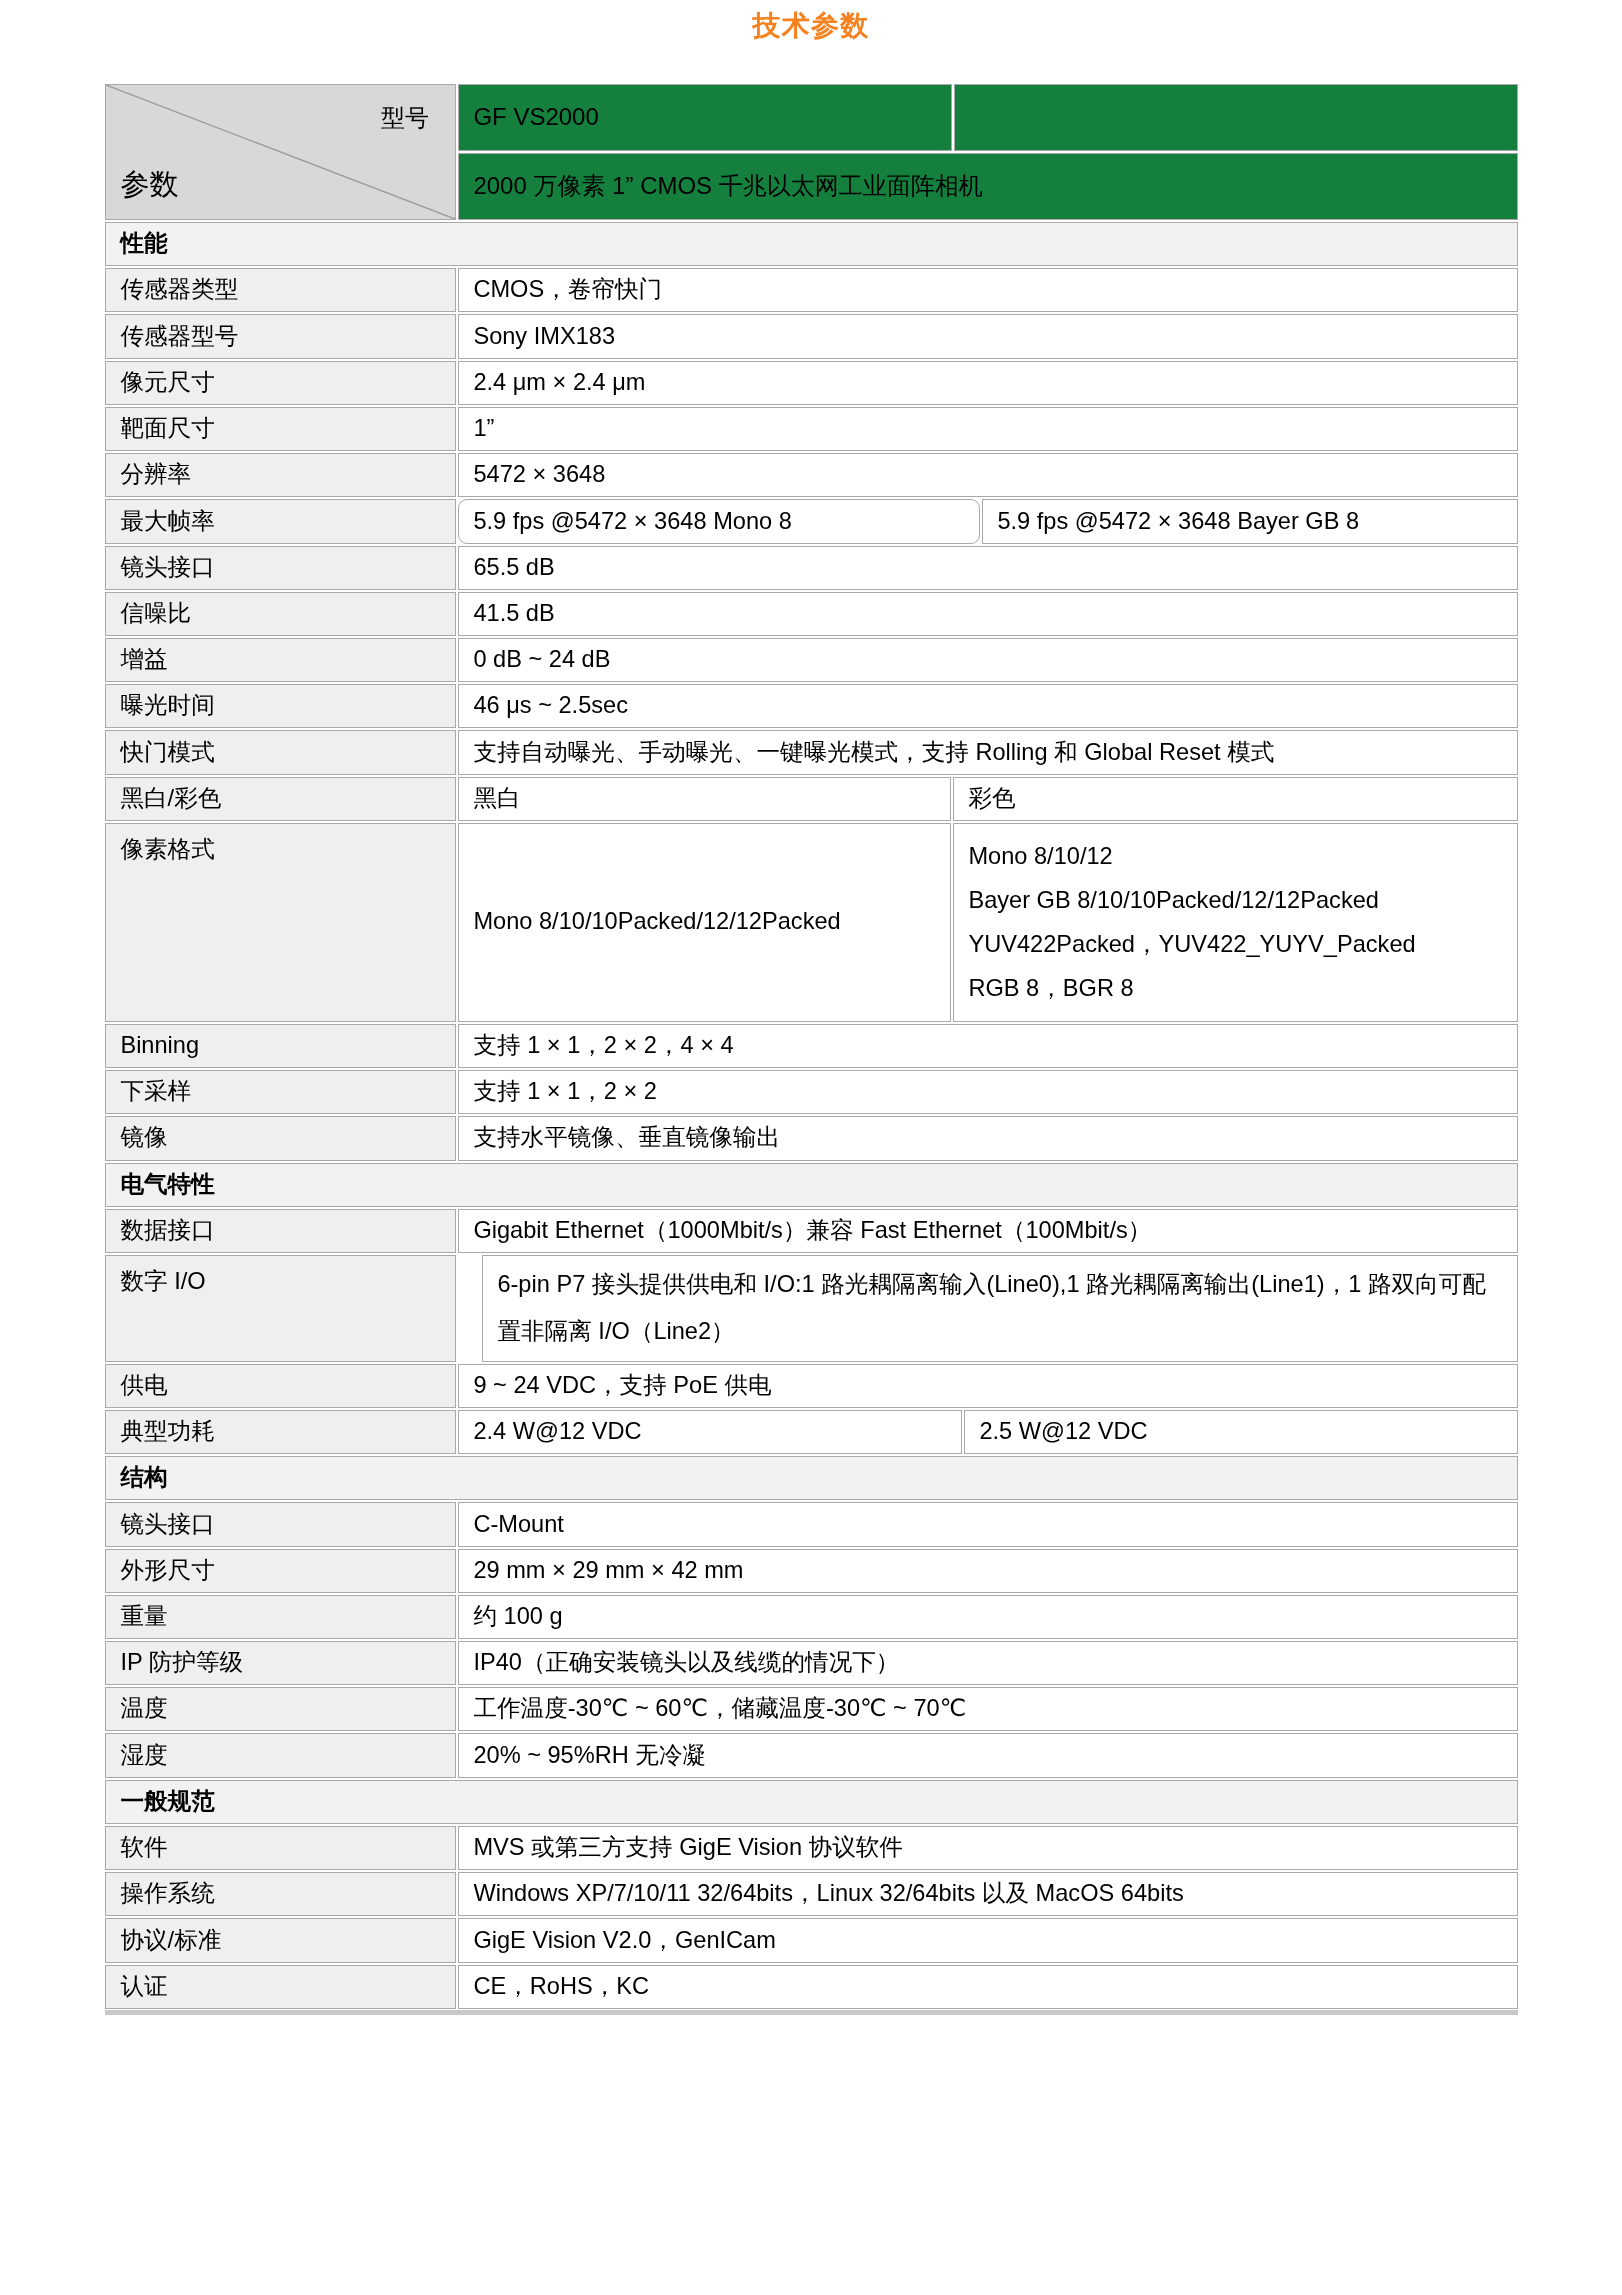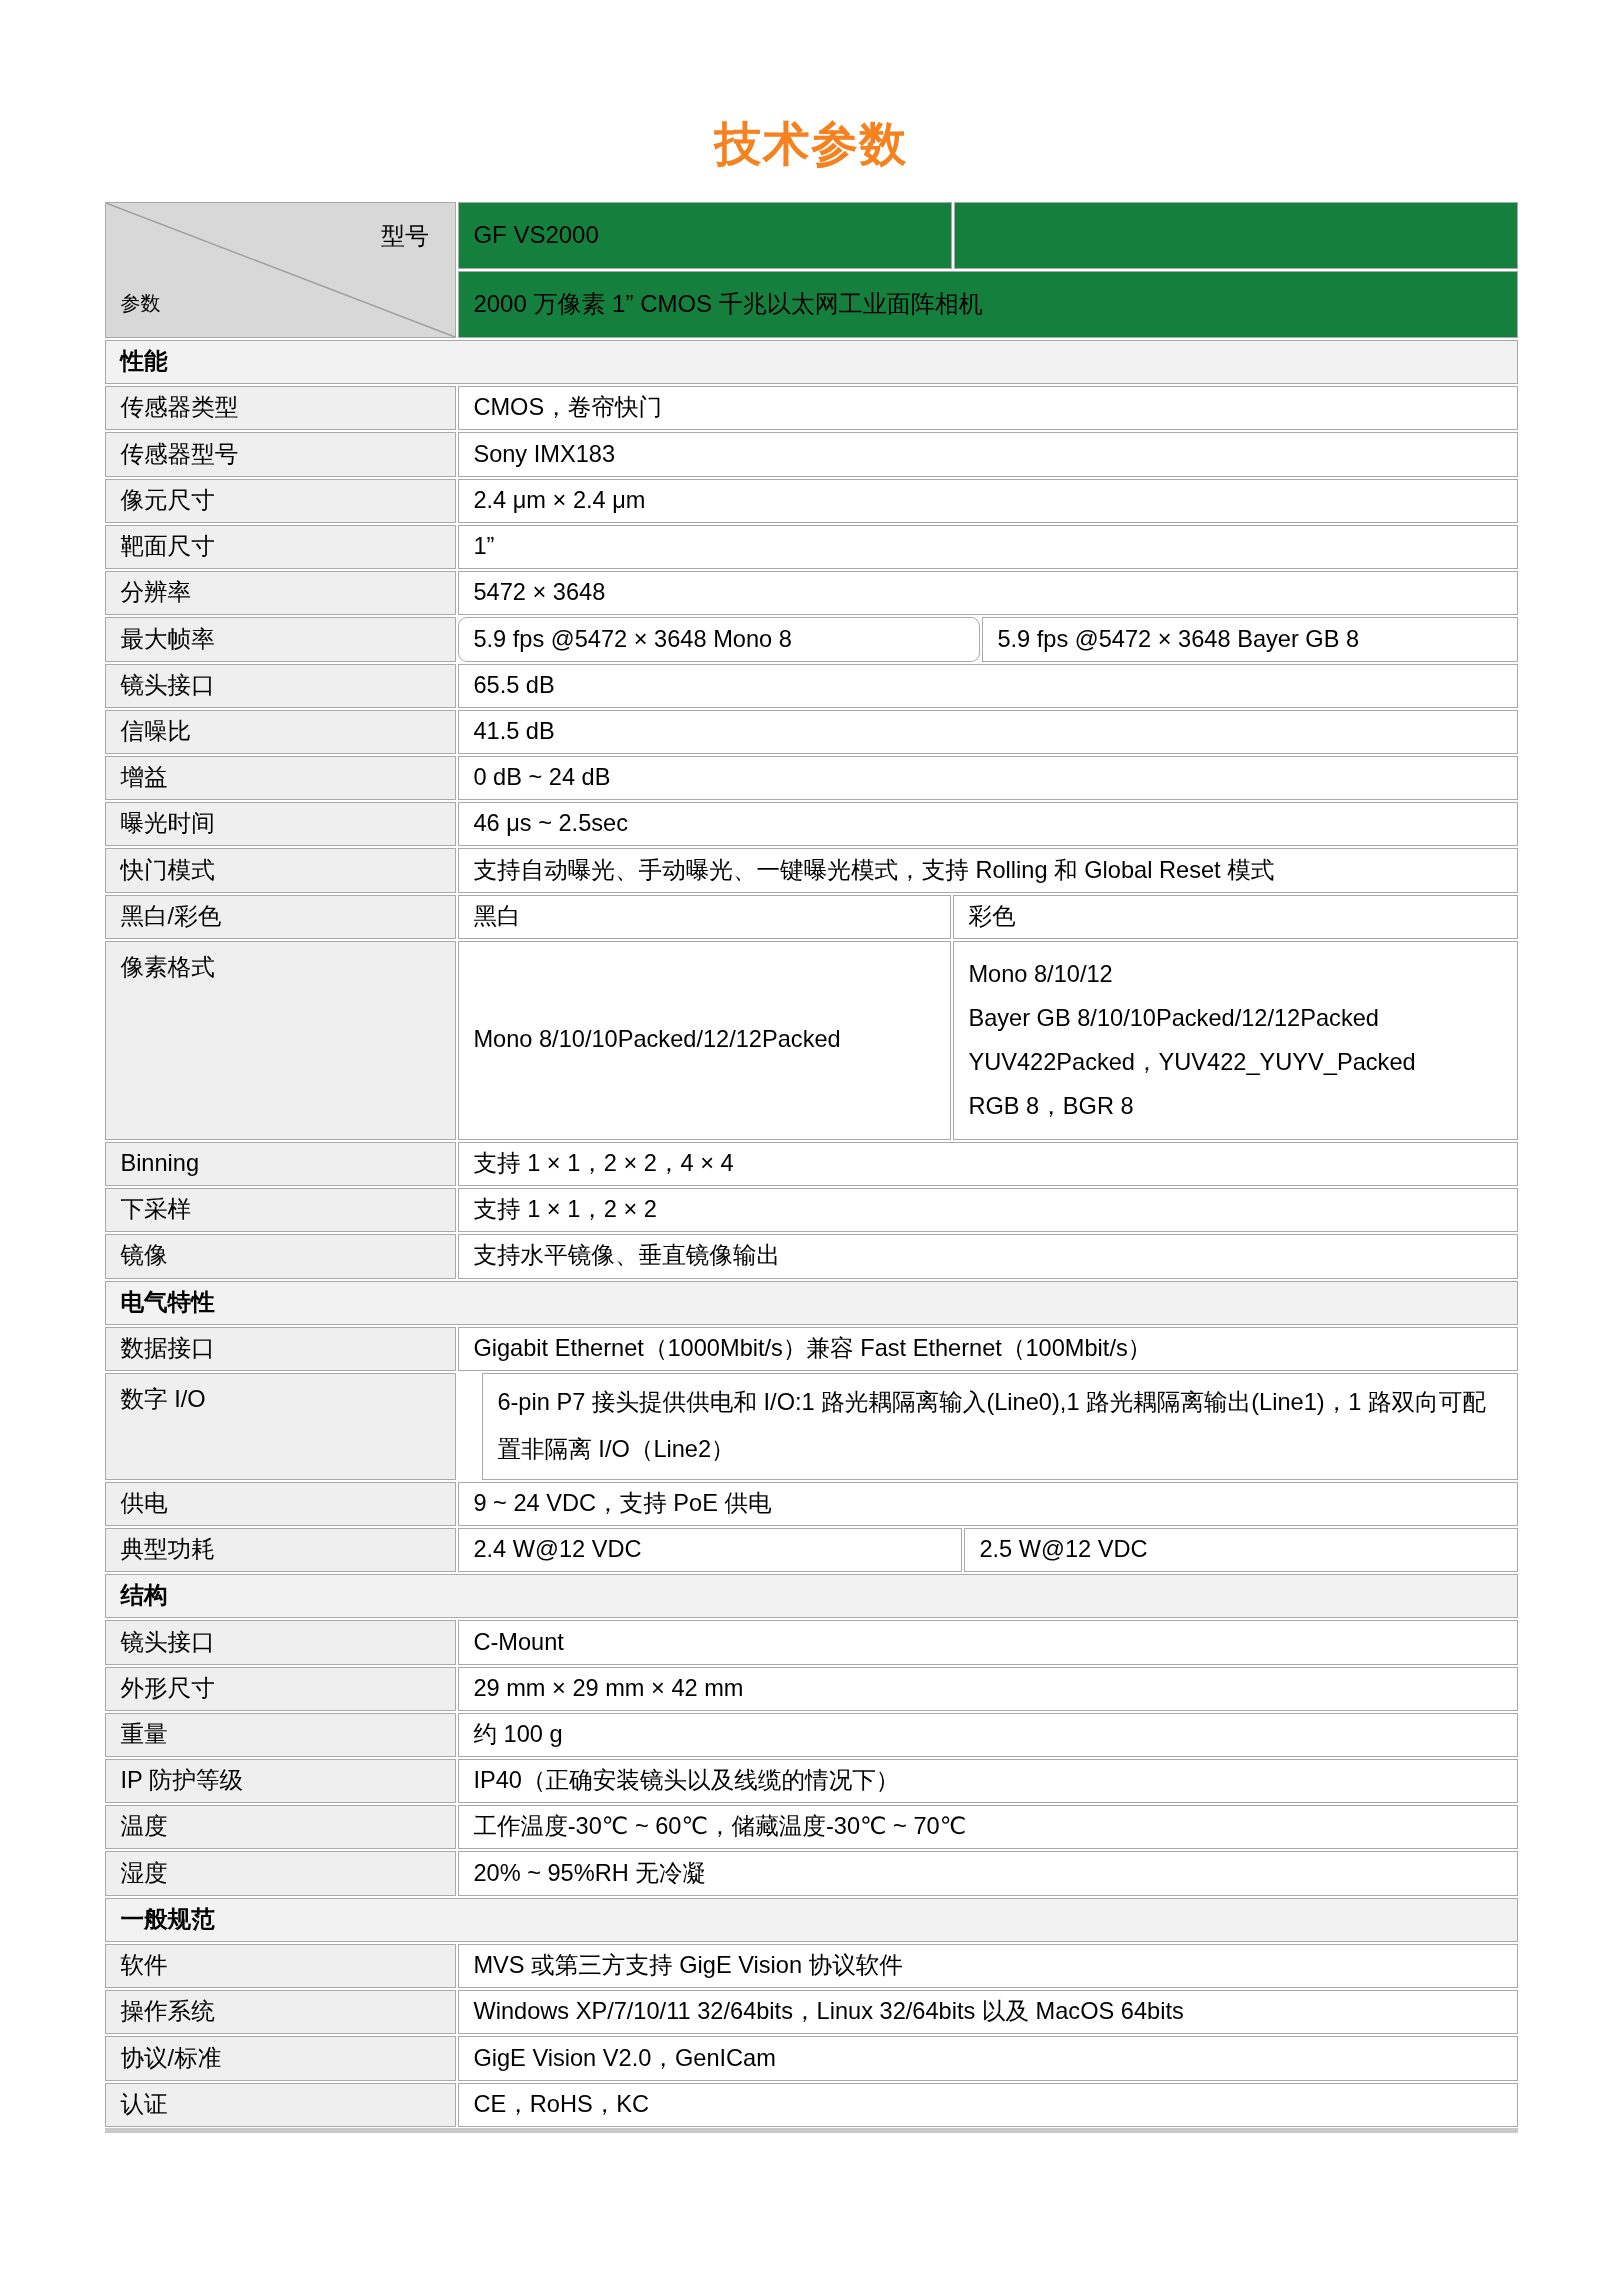--- a/index.html
+++ b/index.html
@@ -4,23 +4,22 @@
 <style>
   html, body { margin: 0; padding: 0; background: #ffffff; }
   body {
     width: 1622px;
     min-height: 2295px;
     font-family: "Liberation Sans", "DejaVu Sans", sans-serif;
     color: #000;
     position: relative;
   }
   .page-title {
-    padding-top: 118px;
     text-align: center;
-    font-size: 47px;
+    font-size: 28px;
     line-height: 51px;
     font-weight: 700;
     color: #F6821F;
     letter-spacing: 1.3px;
   }
   .table-wrap {
     width: 1413px;
     margin: 33px 105px 0 105px;
   }
   .trow { display: flex; column-gap: 2px; margin-top: 2px; }
@@ -51,21 +50,21 @@
     border: 1.3px solid #a9a9a9;
     box-sizing: border-box;
   }
   .corner-cell svg { position: absolute; left: 0; top: 0; width: 100%; height: 100%; }
   .corner-model {
     position: absolute; top: 0; right: 26px; height: 65px;
     display: flex; align-items: center; font-size: 24px;
   }
   .corner-param {
     position: absolute; bottom: 0; left: 14.4px; height: 68px;
-    display: flex; align-items: center; font-size: 20px;
+    display: flex; align-items: center; font-size: 29px;
   }
   .header-right { flex: 1 1 auto; display: flex; flex-direction: column; row-gap: 2px; }
   .header-right .trow { margin-top: 0; }
   .hcell { background: #15803d; min-height: 67px; font-size: 24px; }
   
   .top { align-items: flex-start; }
   .label.top { padding-top: 10.5px; }
   .pf-color-cell { display: block; padding-top: 10.5px; padding-bottom: 10.5px; }
   .pf-line { display: block; line-height: 44px; white-space: nowrap; }
   .io-cell { line-height: 2.0; margin-left: 24px; }

